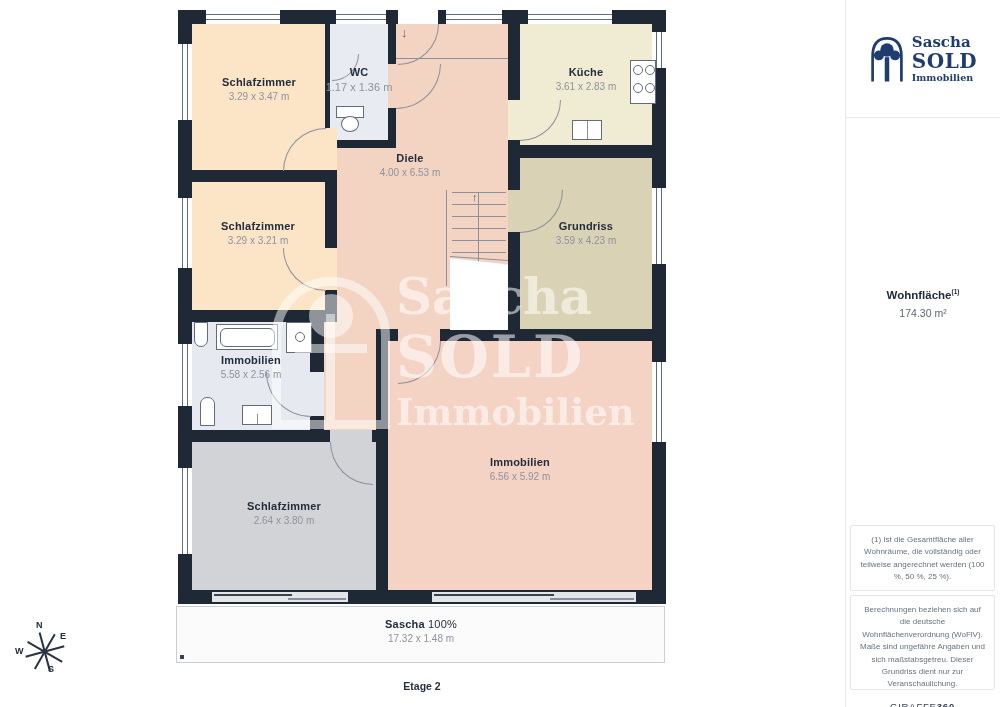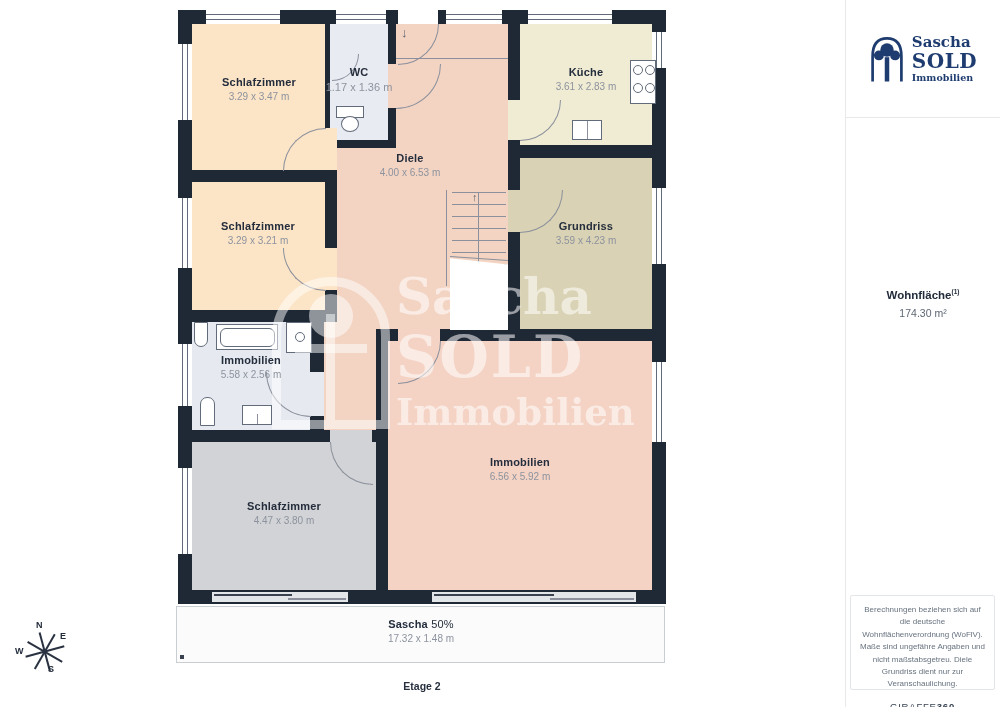--- a/index.html
+++ b/index.html
@@ -211,26 +211,26 @@
 <div class="room-label" style="left:176px;top:354px;">
   <div class="rname">Immobilien</div>
   <div class="rdims">5.58 x 2.56 m</div>
 </div>
 <div class="room-label" style="left:445px;top:456px;">
   <div class="rname">Immobilien</div>
   <div class="rdims">6.56 x 5.92 m</div>
 </div>
 <div class="room-label" style="left:209px;top:500px;">
   <div class="rname">Schlafzimmer</div>
-  <div class="rdims">4.47 x 3.80 m</div>
+  <div class="rdims">2.64 x 3.80 m</div>
 </div>
 <div class="room-label" style="left:346px;top:618px;">
   <div class="rname">
     <span>Sascha</span>
-    <span class="pct">50%</span>
+    <span class="pct">100%</span>
   </div>
   <div class="rdims">17.32 x 1.48 m</div>
 </div>
 
 <div class="floor-label">Etage 2</div>
 
 <div class="compass">
   <div class="cray" style="transform:rotate(75deg);"></div>
   <div class="cray" style="transform:rotate(165deg);"></div>
   <div class="cray" style="transform:rotate(30deg);"></div>
@@ -258,20 +258,21 @@
     </div>
   </div>
 
   <div class="area-box">
     <div class="area-label">
       <span>Wohnfläche</span><sup>(1)</sup>
     </div>
     <div class="area-value">174.30 m²</div>
   </div>
 
+  <div class="note-box note1">(1) Ist die Gesamtfläche aller Wohnräume, die vollständig oder teilweise angerechnet werden (100 %, 50 %, 25 %).</div>
 
   <div class="note-box note2">
-    <div>Berechnungen beziehen sich auf die deutsche Wohnflächenverordnung (WoFlV). Maße sind ungefähre Angaben und nicht maßstabsgetreu. Diele Grundriss dient nur zur Veranschaulichung.</div>
+    <div>Berechnungen beziehen sich auf die deutsche Wohnflächenverordnung (WoFlV). Maße sind ungefähre Angaben und sich maßstabsgetreu. Dieser Grundriss dient nur zur Veranschaulichung.</div>
     <div class="brandline">
       <span>GIRAFFE</span><b>360</b>
     </div>
   </div>
 </div>
 
 </body></html>

